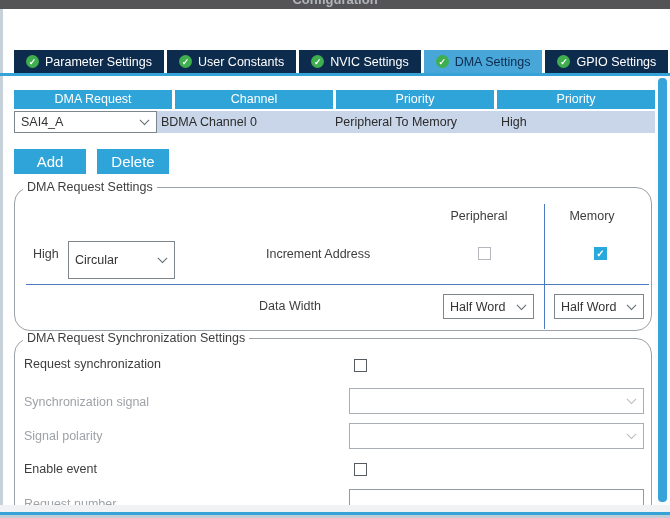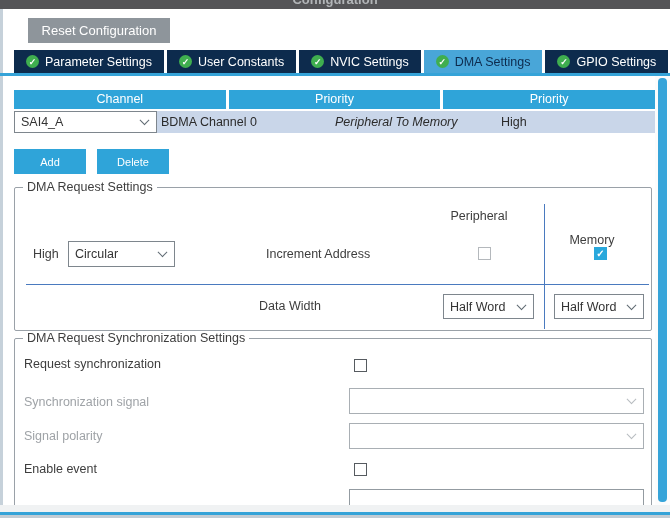--- a/index.html
+++ b/index.html
@@ -47,28 +47,28 @@
   }
   .fselect.disabled { border-color:#a9afb4; }
   .chev {
     position:absolute; right:8px; top:50%; width:6px; height:6px;
     border-right:1.5px solid #5f6a72; border-bottom:1.5px solid #5f6a72;
     transform:translateY(-75%) rotate(45deg);
   }
   .fselect.disabled .chev { border-color:#b7bcc0; }
 
   .btn {
-    position:absolute; background:#2fa4d9; color:#fff; font-size:11px;
+    position:absolute; background:#2fa4d9; color:#fff; font-size:15px;
     display:flex; align-items:center; justify-content:center;
   }
   #add-btn { left:14px; top:149px; width:72px; height:25px; }
   #delete-btn { left:97px; top:149px; width:72px; height:25px; }
 
   
-  .groupbox { position:absolute; border:1px solid #9aa1a8; border-radius:2px; box-sizing:border-box; background:transparent; }
+  .groupbox { position:absolute; border:1px solid #9aa1a8; border-radius:16px; box-sizing:border-box; background:transparent; }
   .group-title { position:absolute; top:-8px; left:8px; background:#fff; padding:0 4px; font-size:12.5px; color:#3d3d3d; white-space:nowrap; }
   #group-request { left:14px; top:187px; width:638px; height:144px; }
   #group-sync { left:14px; top:338px; width:638px; height:185px; }
 
   .lbl { position:absolute; font-size:12.5px; color:#3d3d3d; white-space:nowrap; }
   .lbl.disabled { color:#9fa3a7; }
   .lbl.centered { text-align:center; }
 
   .vline { position:absolute; width:1px; background:#4a7abf; }
   .hline { position:absolute; height:1px; background:#4a7abf; }
@@ -91,21 +91,20 @@
 </head>
 <body>
 
 <div id="app">
 
   <div class="titlebar">
     <span>Configuration</span>
   </div>
   <div class="left-strip"></div>
 
-  <div class="reset-btn">Reset Configuration</div>
 
   <div class="tabbar">
     <div class="tab">
       <span class="tab-check">✓</span>
       <span>Parameter Settings</span>
     </div>
     <div class="tab">
       <span class="tab-check">✓</span>
       <span>User Constants</span>
     </div>
@@ -118,49 +117,50 @@
       <span>DMA Settings</span>
     </div>
     <div class="tab">
       <span class="tab-check">✓</span>
       <span>GPIO Settings</span>
     </div>
   </div>
   <div class="tab-underline"></div>
 
   <div class="thead">
+    <div class="th">DMA Request</div>
     <div class="th">Channel</div>
     <div class="th">Priority</div>
     <div class="th">Priority</div>
   </div>
 
   <div class="trow">
     <div class="fselect" style="left:0; top:0; width:143px; height:22px;">
       <span>SAI4_A</span>
       <span class="chev"></span>
     </div>
     <div class="cell" style="left:147px;">BDMA Channel 0</div>
-    <div class="cell" style="left:321px;font-style:italic;">Peripheral To Memory</div>
+    <div class="cell" style="left:321px;">Peripheral To Memory</div>
     <div class="cell" style="left:487px;">High</div>
   </div>
 
   <div class="btn" id="add-btn">Add</div>
   <div class="btn" id="delete-btn">Delete</div>
 
   <div class="groupbox" id="group-request">
     <span class="group-title">DMA Request Settings</span>
 
     <div class="vline" style="left:529px; top:16px; height:125px;"></div>
     <div class="hline" style="left:11px; top:96px; width:623px;"></div>
 
     <div class="lbl centered" style="left:414px; top:21px; width:100px;">Peripheral</div>
-    <div class="lbl centered" style="left:527px; top:21px; width:100px;margin-top:24px;">Memory</div>
+    <div class="lbl centered" style="left:527px; top:21px; width:100px;">Memory</div>
 
     <div class="lbl" style="left:18px; top:53px; line-height:26px;">High</div>
-    <div class="fselect" style="left:53px; top:53px; width:107px; height:26px;">
+    <div class="fselect" style="left:53px; top:53px; width:107px; height:38px;">
       <span>Circular</span>
       <span class="chev"></span>
     </div>
 
     <div class="lbl" style="left:251px; top:53px; line-height:26px;">Increment Address</div>
     <div class="cb light" style="left:463px; top:59px;"></div>
     <div class="cb checked" style="left:579px; top:59px;">✓</div>
 
     <div class="lbl" style="left:244px; top:106px; line-height:25px;">Data Width</div>
     <div class="fselect" style="left:428px; top:106px; width:91px; height:25px;">
@@ -187,20 +187,21 @@
 
     <div class="lbl disabled" style="left:9px; top:84px; line-height:26px;">Signal polarity</div>
     <div class="fselect disabled" style="left:334px; top:84px; width:295px; height:26px;">
       <span></span>
       <span class="chev"></span>
     </div>
 
     <div class="lbl" style="left:9px; top:122px; line-height:16px;">Enable event</div>
     <div class="cb" style="left:339px; top:124px;"></div>
 
+    <div class="lbl disabled" style="left:9px; top:152px; line-height:26px;">Request number</div>
     <div class="txtinput" style="left:334px; top:150px; width:295px; height:34px;"></div>
   </div>
 
   <div class="scroll-track">
     <div class="scroll-thumb"></div>
   </div>
 
   <div class="bottom-strip1"></div>
   <div class="bottom-strip2"></div>
   <div class="bottom-strip3"></div>

